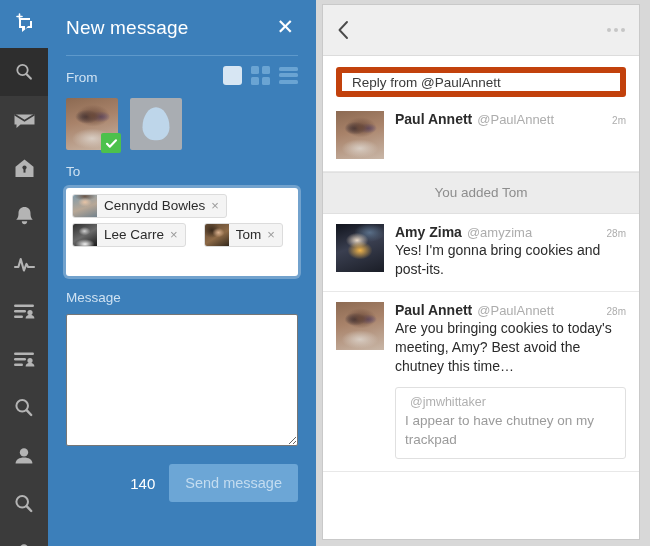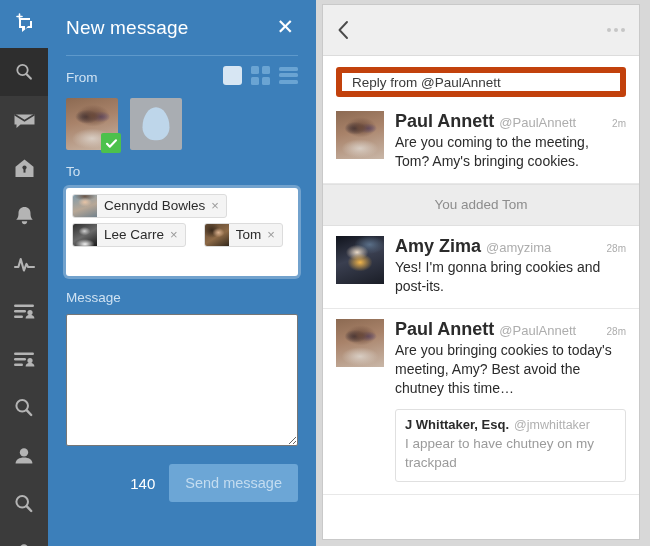--- a/index.html
+++ b/index.html
@@ -133,21 +133,21 @@
   .reply-input {
     width: 100%; border: 6px solid #c2410c; border-radius: 3px;
     height: 30px; padding: 0 10px; font-size: 13.5px; color: #3a3a3a;
     font-family: inherit; background: #fff; line-height:28px;
   }
 
   .tweet { display: flex; padding: 10px 13px 12px 13px; border-bottom: 1px solid #e8e8e8; }
   .tw-av { width: 48px; height: 48px; flex: 0 0 48px; margin-right: 11px; display:block; }
   .tw-body { flex: 1 1 auto; min-width:0; }
   .tw-head { display: flex; align-items: baseline; }
-  .tw-name { font-size: 18px; font-weight: bold; color: #2b2b2b; }
+  .tw-name { font-size: 14px; font-weight: bold; color: #2b2b2b; }
   .tw-handle { font-size: 13px; color: #adadad; margin-left: 5px; }
   .tw-time { font-size: 10px; color: #adadad; margin-left: auto; padding-left:6px; }
   .tw-text { font-size: 14px; color: #2b2b2b; line-height: 19px; margin-top: 1px; }
 
   .sys {
     background: #ececec; text-align: center; padding: 9px 10px 10px 10px;
     border-top: 1px solid #e0e0e0; border-bottom: 1px solid #e0e0e0;
   }
   .sys-line { font-size: 13.5px; color: #8d8d8d; line-height: 21px; }
 
@@ -423,21 +423,20 @@
         </div>
 
         <div class="tweet">
           <span class="tw-av ph-paul"></span>
           <div class="tw-body">
             <div class="tw-head">
               <span class="tw-name">Paul Annett</span>
               <span class="tw-handle">@PaulAnnett</span>
               <span class="tw-time">2m</span>
             </div>
-            <div class="tw-text">Are you coming to the meeting, Tom? Amy's bringing cookies.</div>
           </div>
         </div>
 
         <div class="sys">
           <div class="sys-line">You added Tom</div>
         </div>
 
         <div class="tweet">
           <span class="tw-av ph-amy"></span>
           <div class="tw-body">
@@ -455,21 +454,20 @@
           <div class="tw-body">
             <div class="tw-head">
               <span class="tw-name">Paul Annett</span>
               <span class="tw-handle">@PaulAnnett</span>
               <span class="tw-time">28m</span>
             </div>
             <div class="tw-text">Are you bringing cookies to today's meeting, Amy? Best avoid the chutney this time…</div>
 
             <div class="quote">
               <div class="q-head">
-                <span class="q-name">J Whittaker, Esq.</span>
                 <span class="q-handle">@jmwhittaker</span>
               </div>
               <div class="q-text">I appear to have chutney on my trackpad</div>
             </div>
           </div>
         </div>
 
       </div>
     </div>
   </div>

